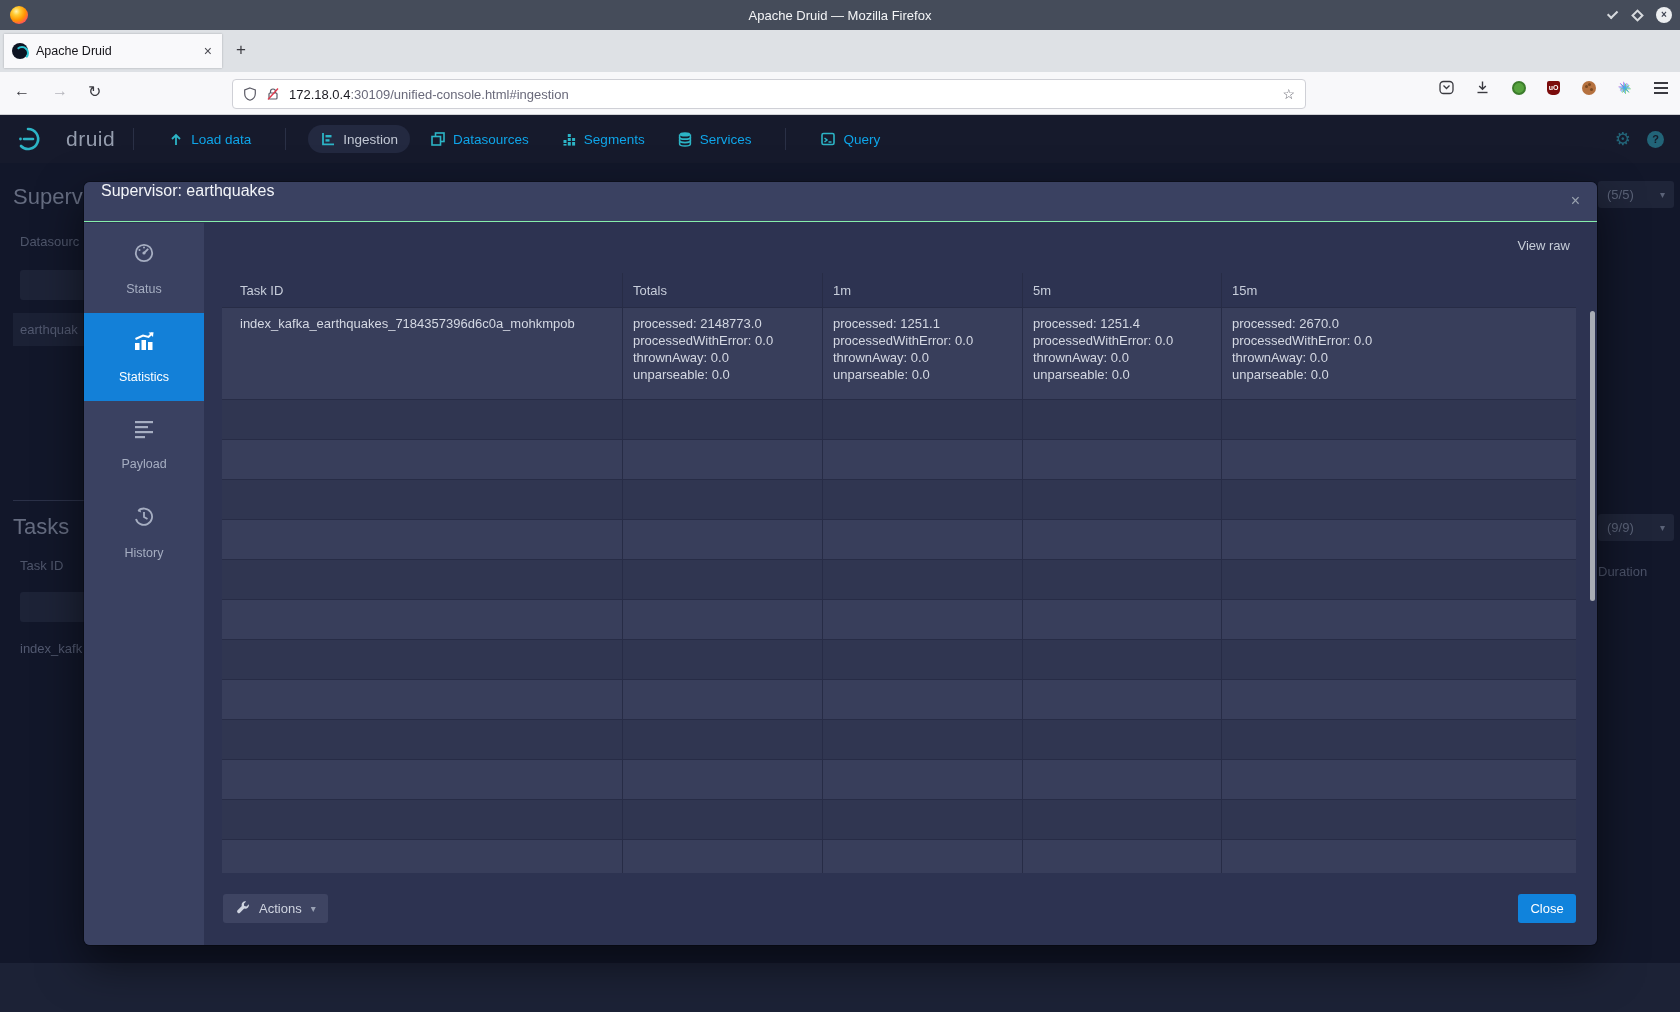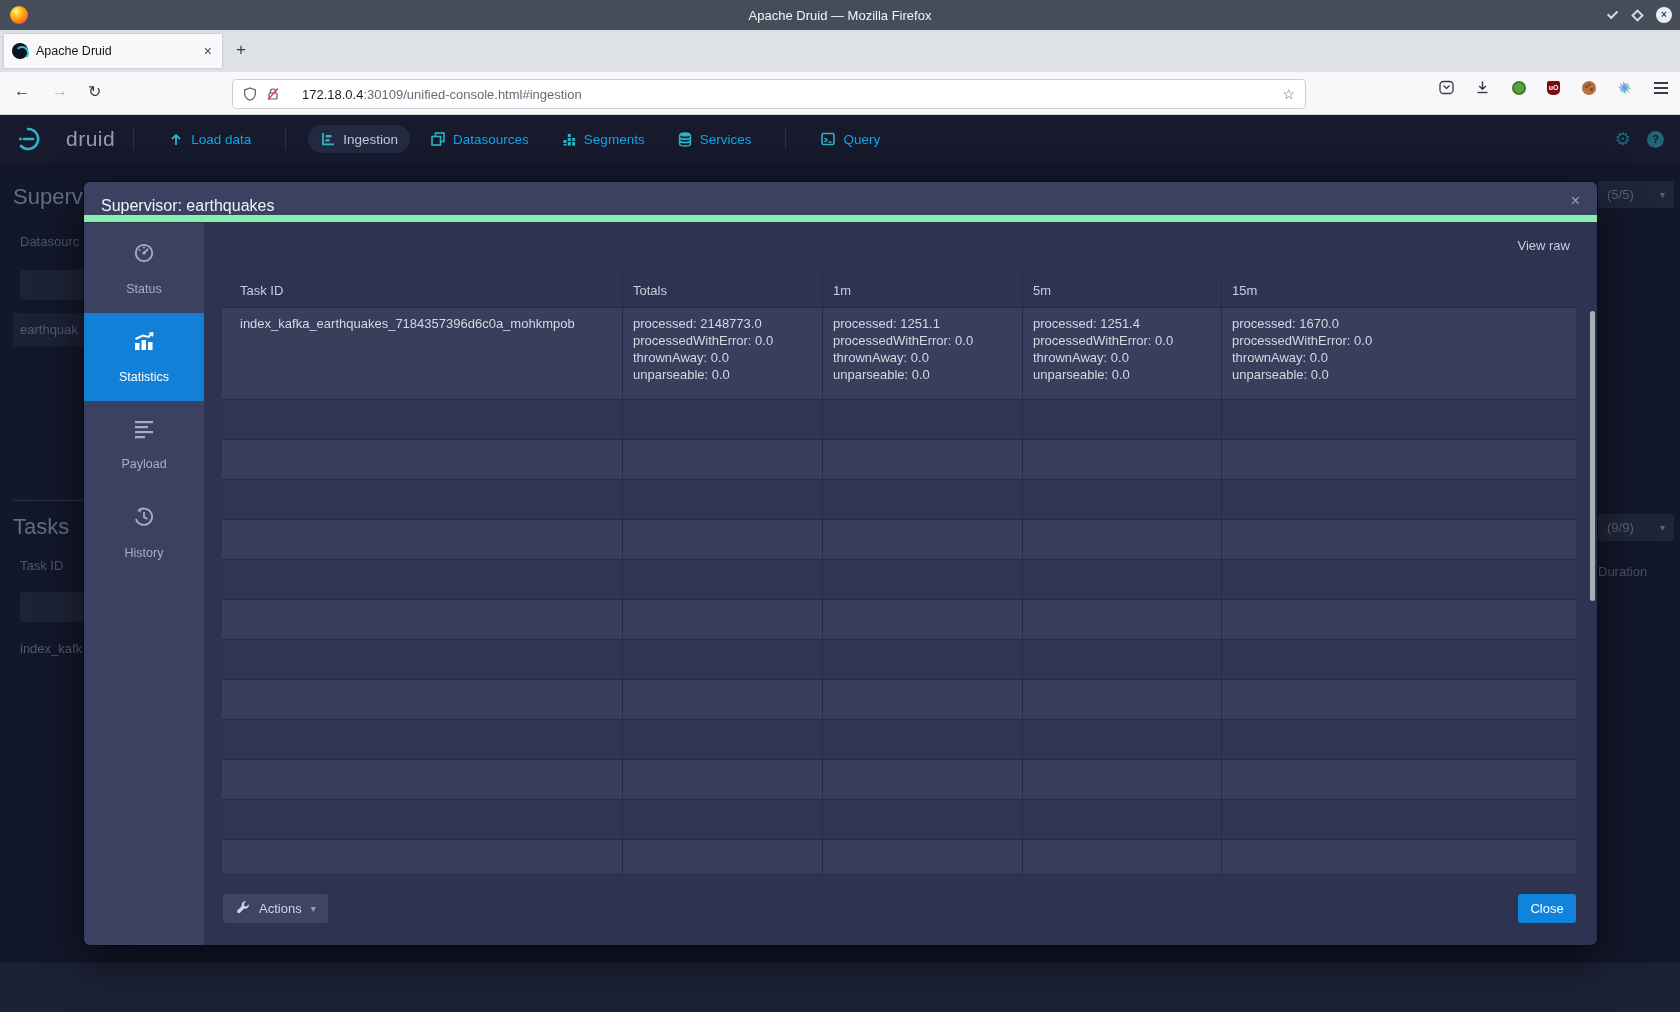--- a/index.html
+++ b/index.html
@@ -28,21 +28,21 @@
   .tab-close { color:#4a4a52; font-size:14px; padding:0 2px; }
   .newtab { position:absolute; left:236px; top:10px; font-size:17px; color:#3a3a40; }
 
   
   .toolbar { position:absolute; left:0; top:72px; width:1680px; height:43px; background:#f8f8fa; border-bottom:1px solid #d0d1d5; }
   .nav-arrow { position:absolute; top:10px; font-size:16px; color:#3a3a40; }
   .urlbox { position:absolute; left:232px; top:7px; width:1074px; height:30px; background:#fff; border:1px solid #cfd0d6; border-radius:4px;
     display:flex; align-items:center; padding:0 10px; }
   .url-shield svg, .url-lock svg { display:block; }
   .url-lock { position:relative; margin-left:9px; }
-  .url-host { margin-left:22px; font-size:13px; color:#1c1b22; white-space:nowrap;text-align:center; }
+  .url-host { margin-left:9px; font-size:13px; color:#1c1b22; white-space:nowrap;text-align:center; }
   .url-rest { font-size:13px; color:#69697a; white-space:nowrap; flex:1; }
   .url-star { color:#5b5b66; font-size:14px; }
   .tb-icons { position:absolute; right:12px; top:8px; display:flex; align-items:center; gap:21px; }
   .ti { width:15px; height:15px; display:flex; align-items:center; justify-content:center; }
   .ti-green { width:14px; height:14px; border-radius:50%; background:#57a33e; border:2px solid #3c7c2c; }
   .ti-ublock { width:13px; height:14px; background:#7b0c0c; border-radius:2px 2px 5px 5px; color:#fff; font-size:7px; text-align:center; line-height:13px; font-weight:bold; }
   .ti-cookie { width:14px; height:14px; border-radius:50%; background:#b5713f; position:relative; }
   .ti-cookie::after{ content:""; position:absolute; left:3px; top:4px; width:3px; height:3px; border-radius:50%; background:#7c4a22; box-shadow:5px 3px 0 #7c4a22, 3px -2px 0 #7c4a22;}
   .ti-spark { font-size:14px; color:#3fa9f5; text-shadow:1px 1px 0 #5fc86a, -1px -1px 0 #b06ae0; line-height:14px;}
   .ti-burger { display:flex; flex-direction:column; gap:3px; }
@@ -67,21 +67,21 @@
   .bg-text { position:absolute; font-size:13px; color:#525970; }
   .bg-divider { position:absolute; left:13px; top:500px; width:112px; height:1px; background:#2b3148; }
   .bg-pill { position:absolute; width:76px; height:27px; background:#1f2539; border-radius:3px; display:flex; align-items:center; justify-content:space-between; padding:0 9px; font-size:13px; color:#5a6277; }
   .bg-pill .caret { font-size:10px; color:#5a6277; }
   .bg-band { position:absolute; left:0; top:963px; width:1680px; height:49px; background:#1c2236; }
 
   
   .modal { position:absolute; left:84px; top:182px; width:1513px; height:763px; background:#2d3351; border-radius:6px;
     box-shadow:0 0 0 1px rgba(0,0,0,.25), 0 18px 46px rgba(0,0,0,.55); }
   .modal-header { position:absolute; left:0; top:0; width:100%; height:40px; background:#3a4161; border-radius:6px 6px 0 0;
-    border-bottom:7px solid #86efac; display:flex; align-items:flex-end; }
+    border-bottom:1px solid #86efac; display:flex; align-items:flex-start; }
   .modal-title { margin-left:17px; font-size:16px; color:#f2f4f8; }
   .modal-x { position:absolute; right:17px; top:11px; font-size:16px; color:#9aa3b0; line-height:16px; }
   .modal-side { position:absolute; left:0; top:41px; width:120px; height:722px; background:#3a4161; border-radius:0 0 0 6px; }
   .side-item { width:120px; height:88px; display:flex; flex-direction:column; align-items:center; justify-content:center; gap:18px;
     color:#a6aec2; font-size:12.5px; }
   .side-item.active { background:#1380d8; color:#fff; }
   .side-item svg { display:block; }
 
   .modal-body { position:absolute; left:120px; top:41px; right:0; bottom:0; }
   .view-raw { position:absolute; right:27px; top:15px; font-size:13px; color:#c6cdd8; }
@@ -339,21 +339,21 @@
             <div>thrownAway: 0.0</div>
               <div>unparseable: 0.0</div>
           </div>
           <div class="tcell c3">
             <div>processed: 1251.4</div>
               <div>processedWithError: 0.0</div>
             <div>thrownAway: 0.0</div>
               <div>unparseable: 0.0</div>
           </div>
           <div class="tcell c4">
-            <div>processed: 1670.0</div>
+            <div>processed: 2670.0</div>
               <div>processedWithError: 0.0</div>
             <div>thrownAway: 0.0</div>
               <div>unparseable: 0.0</div>
           </div>
         </div>
         <div>
             <div class="trow empty dark">
               <div class="tcell c0"></div>
               <div class="tcell c1"></div>
               <div class="tcell c2"></div>

